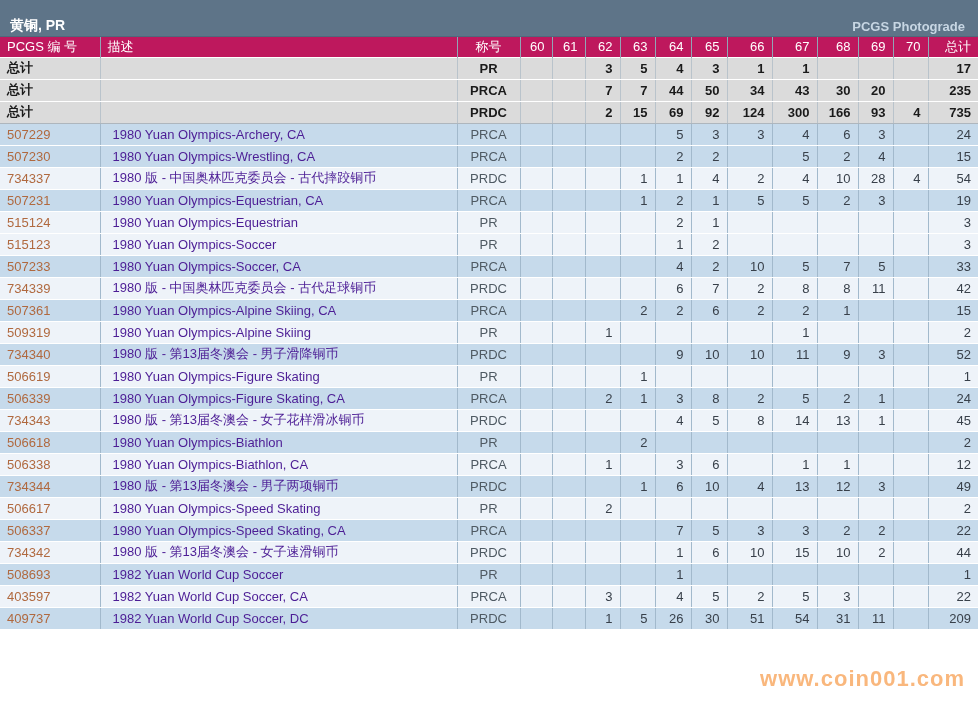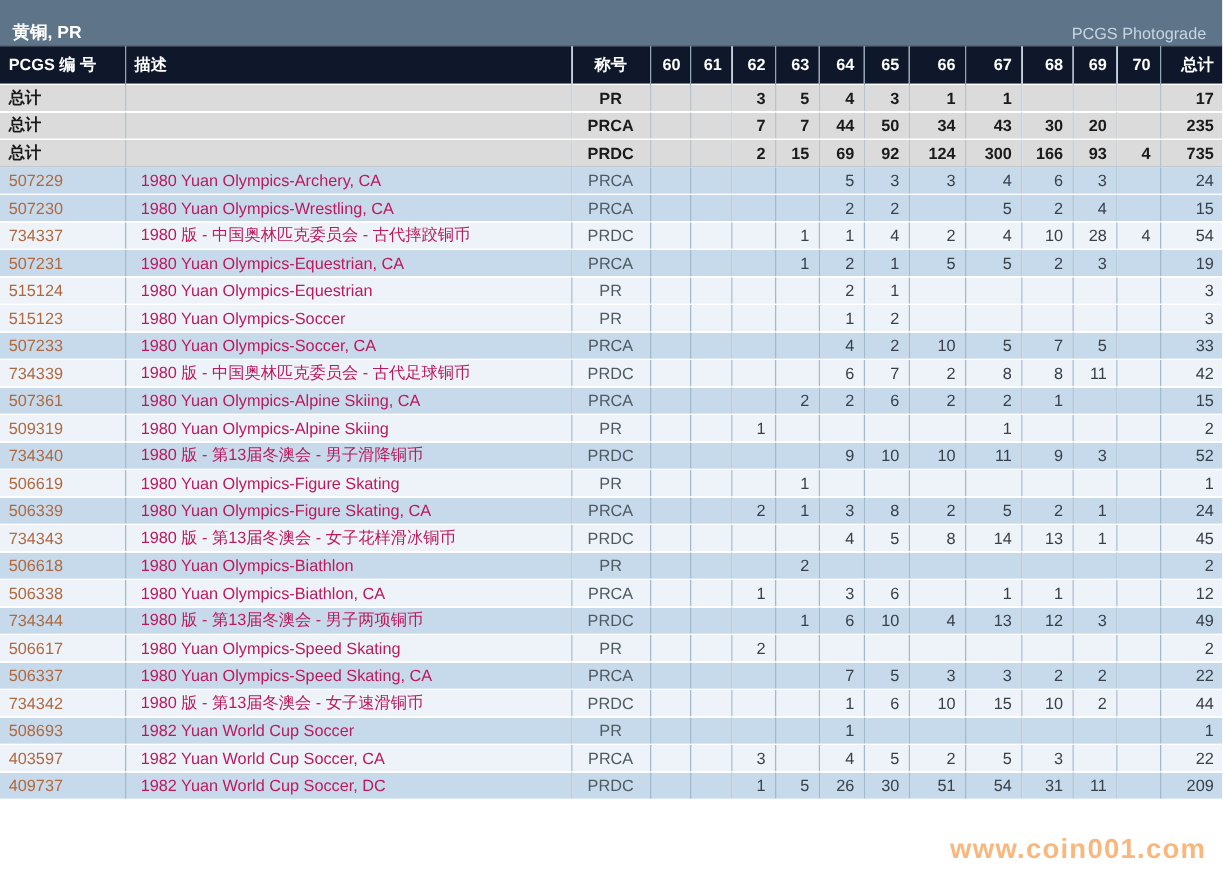--- a/index.html
+++ b/index.html
@@ -4,46 +4,46 @@
 <style>
   html,body{margin:0;padding:0;background:#fff;}
   body{font-family:"Liberation Sans","DejaVu Sans",sans-serif;}
   .page{position:relative;width:978px;height:711px;overflow:hidden;background:#fff;}
 
   
   .topbar{height:37px;background:#5e7488;border-bottom:1px solid #52677b;
           display:flex;align-items:center;justify-content:space-between;box-sizing:border-box;
           padding:16px 13px 0 10px;}
   .topbar .title{color:#ffffff;font-weight:bold;font-size:14px;}
-  .topbar .photograde{color:#c7d6e3;font-size:13px;text-decoration:none;cursor:pointer;}
+  .topbar .photograde{color:#c7d6e3;font-size:13px;text-decoration:none;cursor:pointer;font-weight:bold;}
 
   
   table{width:978px;border-collapse:collapse;table-layout:fixed;font-size:13px;}
-  thead th{height:30px;background:#0f172a;color:#ffffff;font-weight:bold;
+  thead th{height:20px;background:#be185d;color:#ffffff;font-weight:normal;
            border-left:1px solid #91a5b6;padding:0 7px;box-sizing:border-box;white-space:nowrap;
            overflow:hidden;}
   thead th:first-child{border-left:none;}
   th.al,td.al{text-align:left;}
   th.ac,td.ac{text-align:center;}
   th.ar,td.ar{text-align:right;}
 
   td{height:22px;padding:0 7px;box-sizing:border-box;border-left:1px solid #a2b9cc;
      white-space:nowrap;overflow:hidden;}
   td:first-child{border-left:none;}
 
   
   tr.summary td{background:#dbdbdb;border-left:1px solid #b9c3cb;border-bottom:1px solid #ffffff;
                 border-top:1px solid #ffffff;font-weight:bold;color:#1a1a1a;}
   tr.summary td:first-child{border-left:none;}
   tr.summary.last td{border-bottom:1px solid #aeb6bd;}
 
   
   tr.row-blue td{background:#c6daeb;border-bottom:1px solid rgba(255,255,255,.65);}
   tr.row-light td{background:#eef3f9;border-bottom:1px solid rgba(255,255,255,.8);}
-  td.desc{color:#be185d;padding-left:12px;}
+  td.desc{color:#4c1d95;padding-left:12px;}
   td.desig{color:#4f5a63;}
   td.cnt{color:#38404a;}
   a.pcgs-link{color:#b0693f;text-decoration:none;cursor:pointer;}
 
   
   .watermark{position:absolute;top:666px;right:13px;font-size:22px;font-weight:bold;
              color:#f68c2e;opacity:0.62;letter-spacing:1px;pointer-events:none;}
 </style>
 </head>
 <body>

